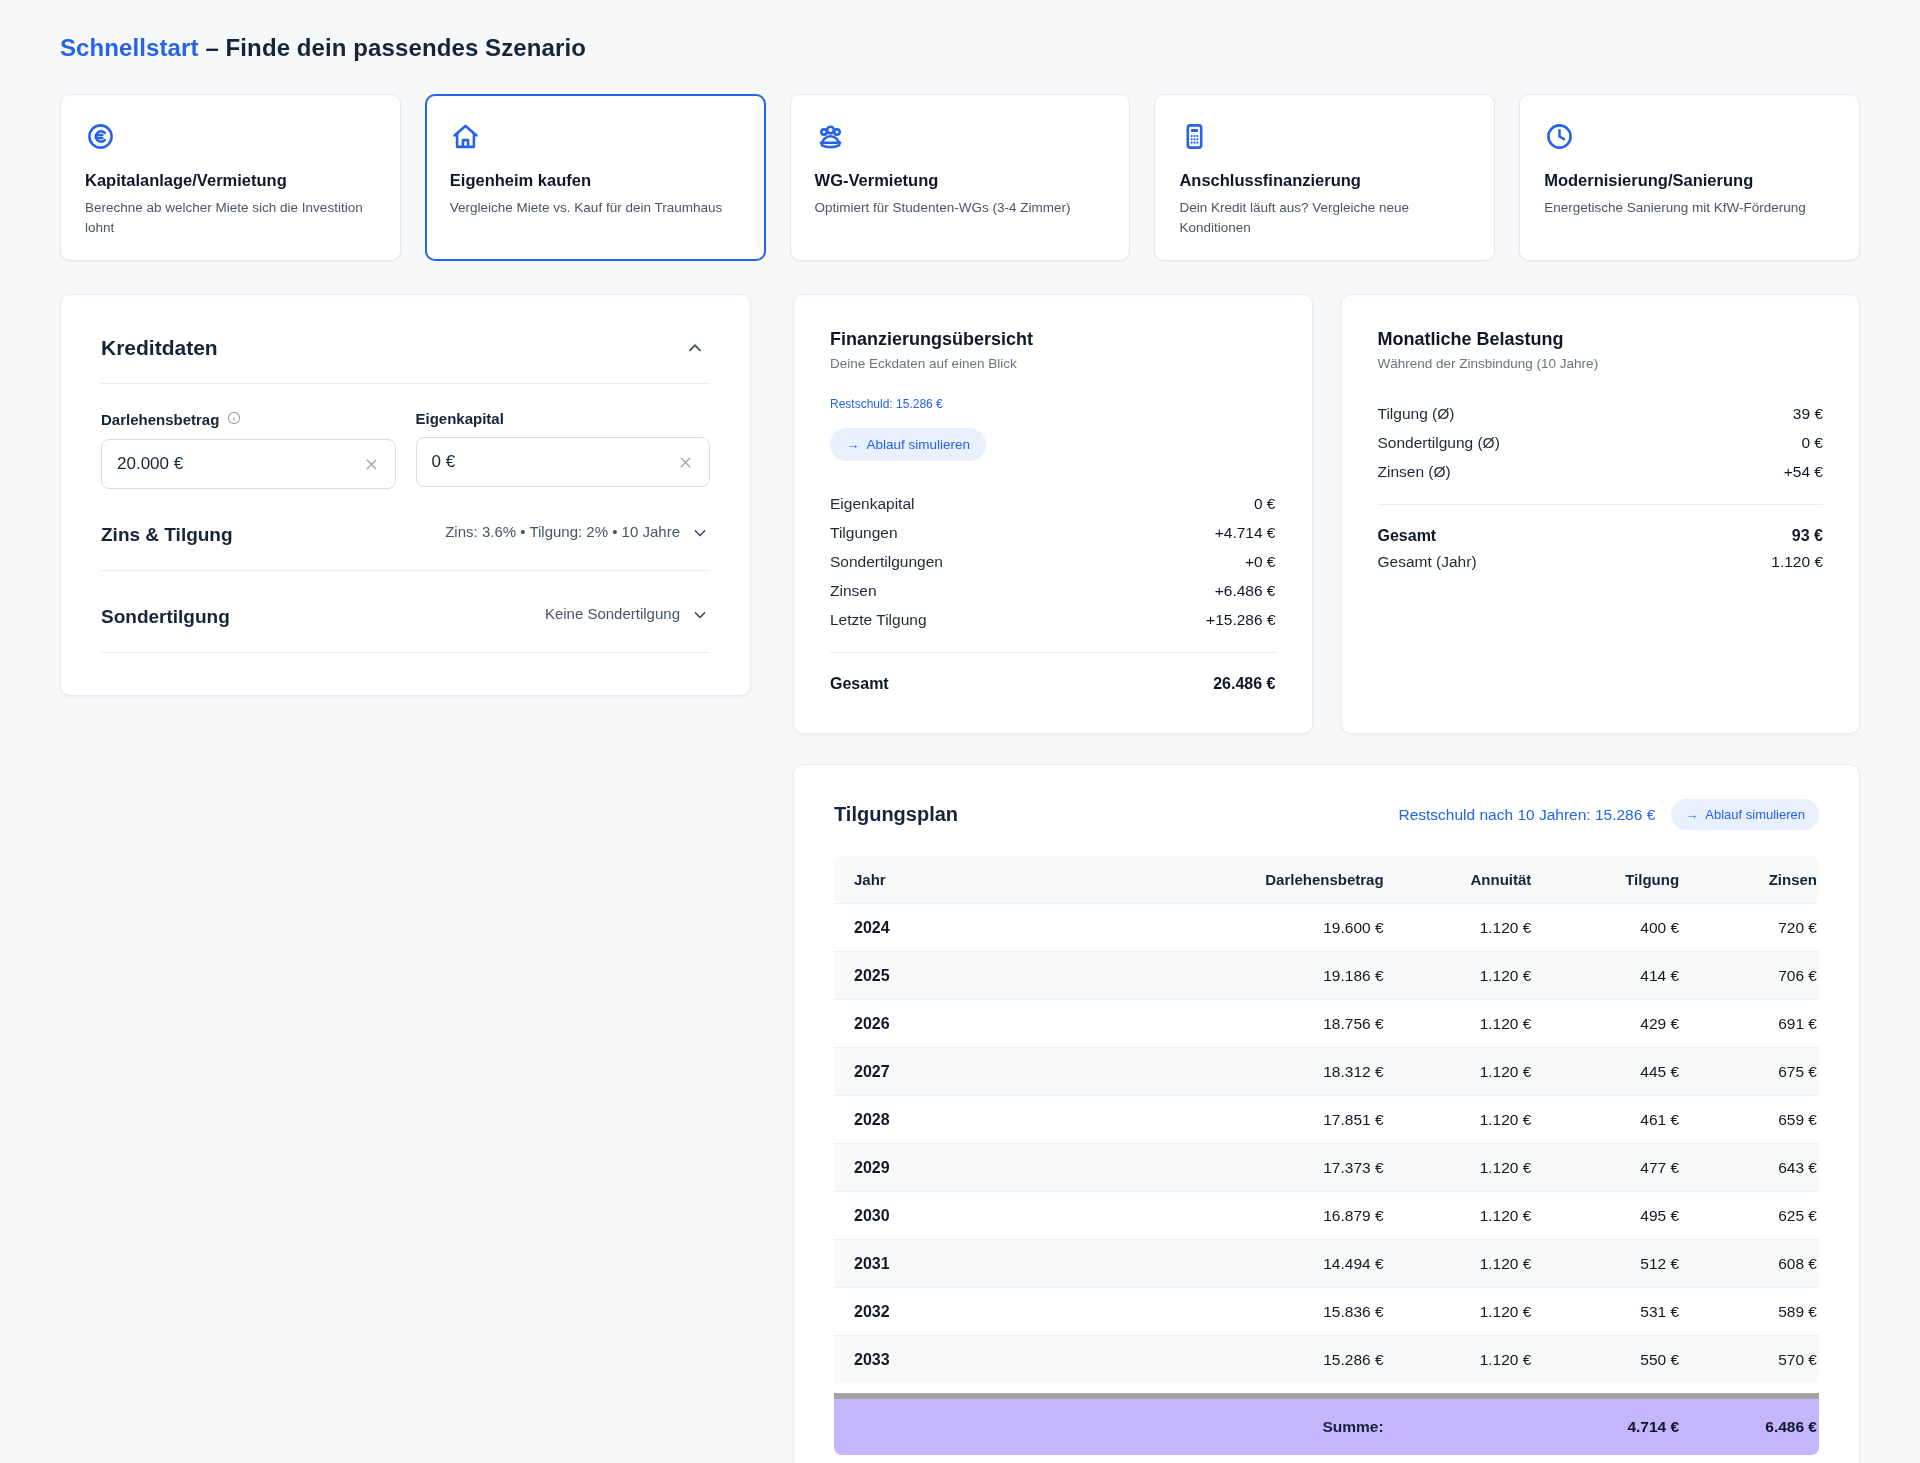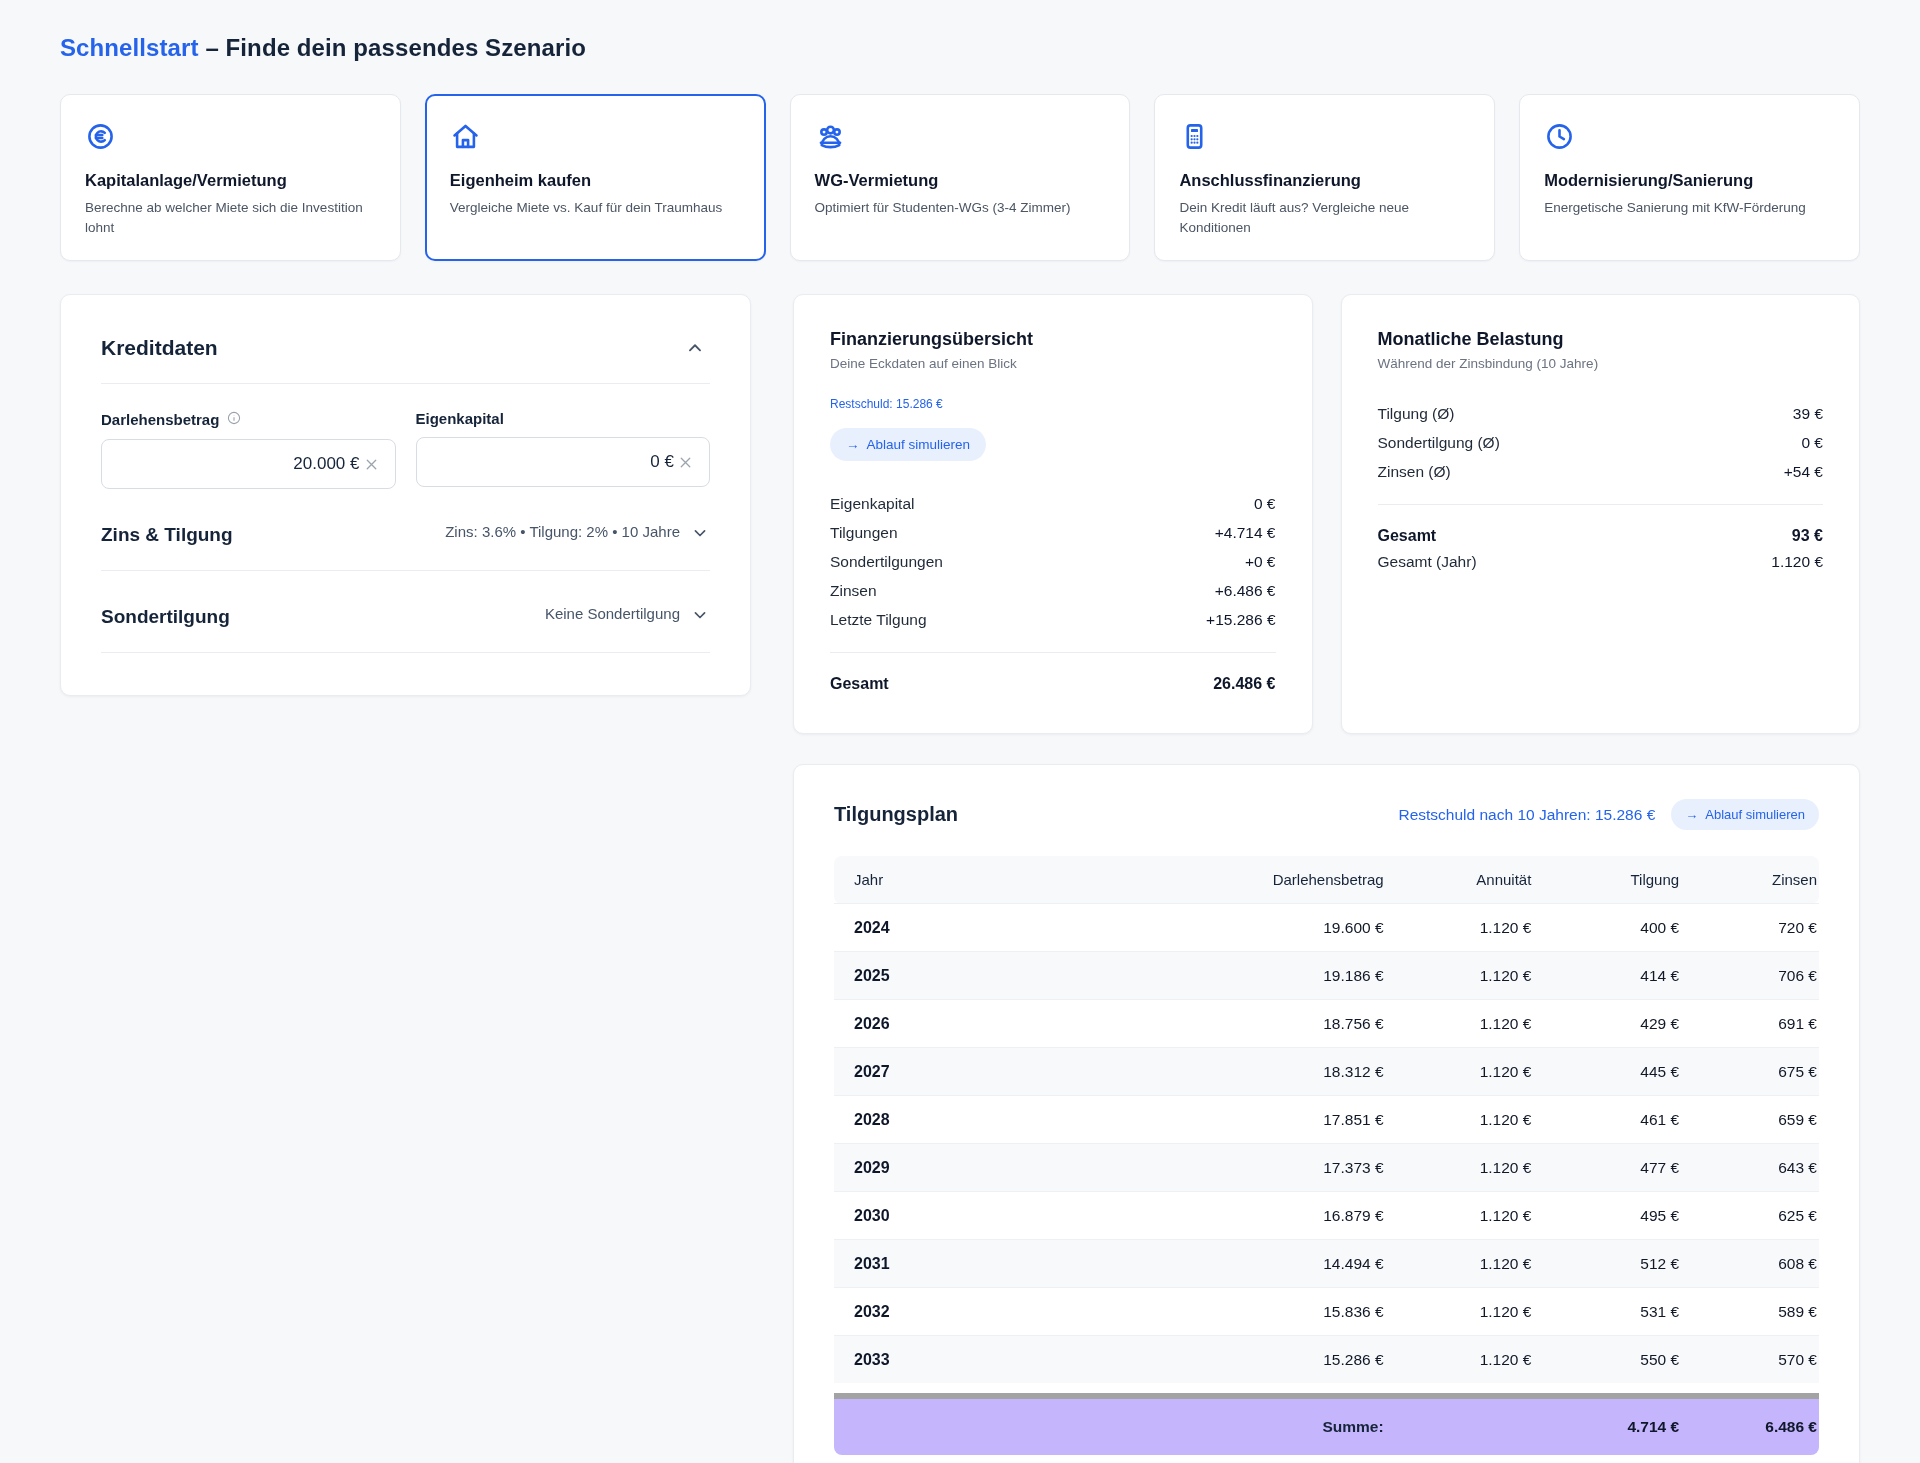--- a/index.html
+++ b/index.html
@@ -48,21 +48,21 @@
   .kd-divider { height:1px; background:#e9ecf0; margin-top:20px; }
   .kd-fields { display:grid; grid-template-columns:1fr 1fr; gap:20px; margin-top:26px; }
   .field label { display:flex; align-items:center; gap:7px; font-size:15px; font-weight:700; color:#16243a; margin-bottom:10px; }
   .info svg { width:16px; height:16px; stroke:#98a1ad; fill:none; stroke-width:1.6; }
   .input-wrap {
     display:flex; align-items:center; height:50px; border:1px solid #d8dde4; border-radius:8px;
     background:#fff; padding:0 12px 0 15px;
   }
   .input-wrap input {
     flex:1; border:none; outline:none; font-size:17px; color:#16243a; background:transparent;
-    font-family:inherit; min-width:0;text-align:right;
+    font-family:inherit; min-width:0;
   }
   .clear-btn { background:none; border:none; cursor:pointer; line-height:0; padding:3px; }
   .clear-btn svg { width:17px; height:17px; stroke:#9aa3ae; fill:none; stroke-width:1.8; stroke-linecap:round; }
   .kd-row {
     display:flex; justify-content:space-between; align-items:center;
     margin-top:34px; padding-bottom:24px; border-bottom:1px solid #e9ecf0; cursor:pointer;
   }
   .kd-row h3 { font-size:19px; font-weight:700; color:#16243a; }
   .kd-row .kd-right { display:flex; align-items:flex-start; gap:10px; font-size:15px; color:#475569; }
   .kd-right svg { width:20px; height:20px; stroke:#475569; fill:none; stroke-width:2; stroke-linecap:round; stroke-linejoin:round; }
@@ -91,21 +91,21 @@
   .tp-head { display:flex; justify-content:space-between; align-items:center; }
   .tp-head h2 { font-size:20px; font-weight:700; color:#16243a; }
   .tp-right { display:flex; align-items:center; gap:16px;justify-content:center; }
   .tp-link { font-size:15.5px; color:#2563eb; cursor:pointer; }
   .tp-right .pill { margin-top:0; padding:8px 14px; font-size:13px; border-radius:16px; }
 
   table.tp { width:100%; border-collapse:collapse; margin-top:26px; }
   table.tp col.c1 { width:20%; } table.tp col.c2 { width:36%; }
   table.tp col.c3 { width:15%; } table.tp col.c4 { width:15%; } table.tp col.c5 { width:14%; }
   table.tp th {
-    background:#f8f9fb; font-size:15px; font-weight:400; color:#16243a;
+    background:#f8f9fb; font-size:15px; font-weight:700; color:#16243a;
     padding:15px 2px; text-align:right;
   }
   table.tp th:first-child { text-align:left; padding-left:20px; border-radius:8px 0 0 8px; }
   table.tp th:last-child { border-radius:0 8px 8px 0; }
   table.tp td {
     font-size:15.5px; color:#111827; padding:14.5px 2px; text-align:right;
     border-top:1px solid #eef1f4;
   }
   table.tp td:first-child { text-align:left; font-weight:700; font-size:16px; color:#0f172a; padding-left:20px; }
   table.tp tbody tr:nth-child(even) td { background:#f8f9fb; }

